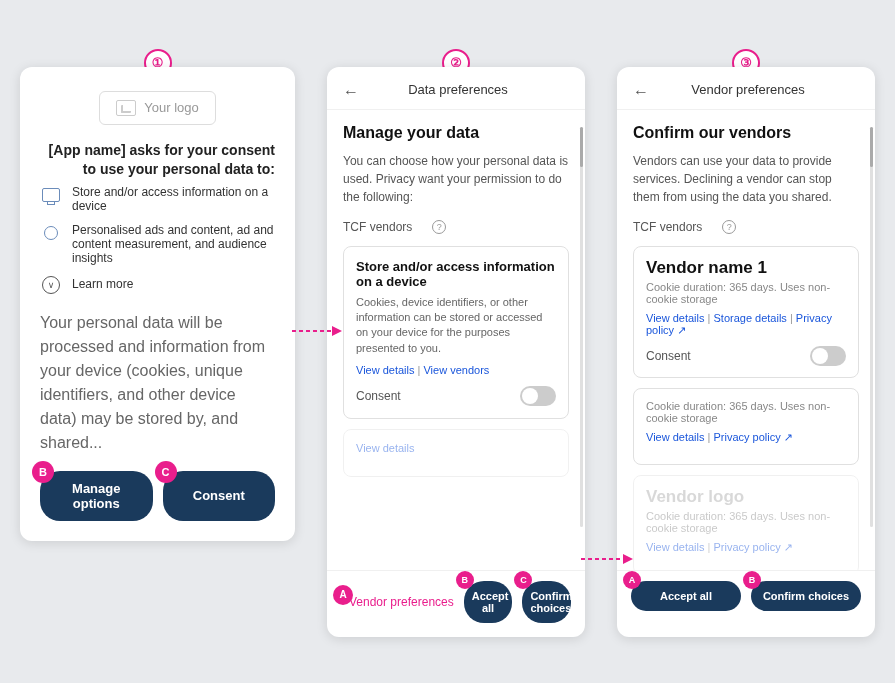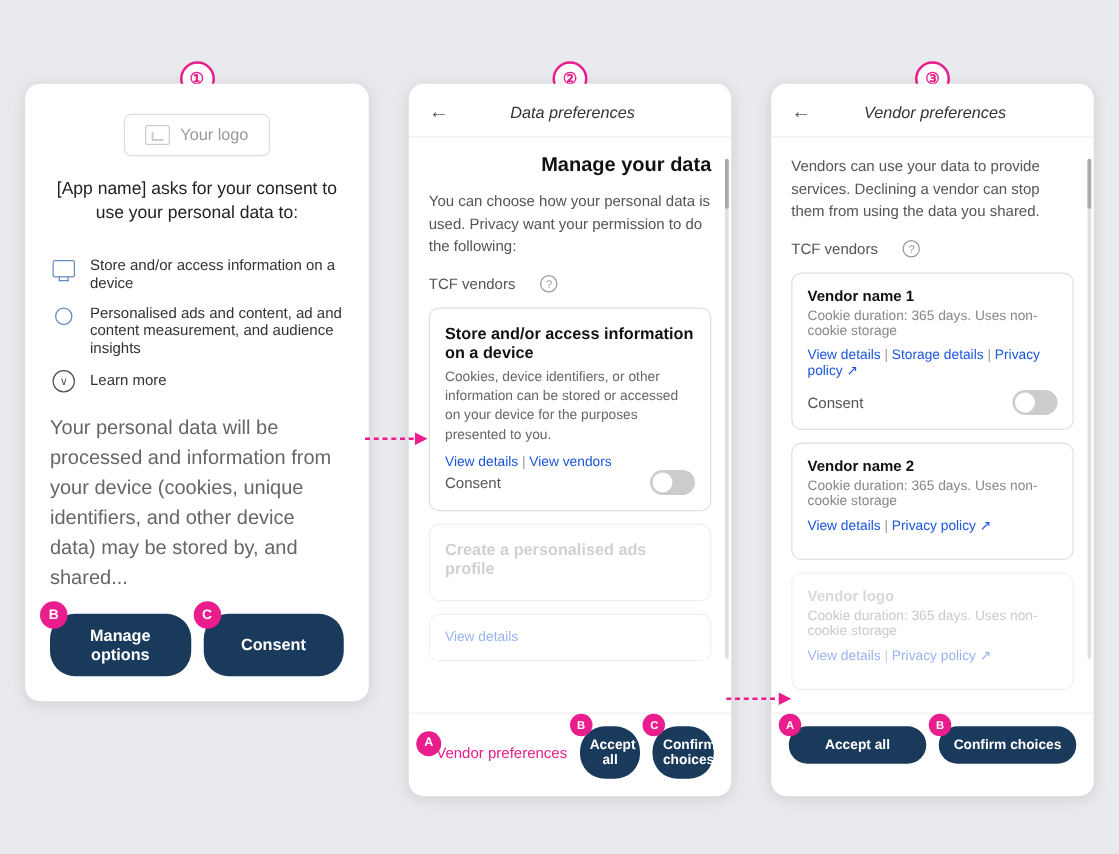--- a/index.html
+++ b/index.html
@@ -67,24 +67,24 @@
       width: 8px;
       height: 6px;
       border-bottom: 2px solid #ccc;
       border-left: 2px solid #ccc;
       border-radius: 1px;
       transform: translateY(1px);
     }
 
     .consent-title {
       font-size: 14px;
-      font-weight: 400;
-      text-align: center;
+      font-weight: 700;
+      text-align: right;
       color: #222;
-      margin-bottom: 20px;
+      margin-bottom: 0;
       line-height: 1.4;
     }
 
     .consent-items { margin-bottom: 12px; }
     .consent-item {
       display: flex;
       align-items: flex-start;
       gap: 10px;
       padding: 5px 0;
       font-size: 12px;
@@ -223,35 +223,34 @@
       color: #555;
       cursor: pointer;
       margin-right: 8px;
     }
     .panel-header-title {
       flex: 1;
       text-align: center;
       font-size: 13px;
       color: #333;
       margin-right: 20px;
-      font-style: italic;
     }
 
     .panel-scroll {
       height: calc(100% - 110px);
       overflow: hidden;
       padding: 14px 16px;
     }
 
     .panel-2-title {
       font-size: 16px;
       font-weight: 700;
       color: #111;
       margin-bottom: 10px;
-      text-align: right;
+      text-align: left;
     }
     .panel-2-desc {
       font-size: 12px;
       color: #555;
       line-height: 1.5;
       margin-bottom: 14px;
     }
 
     .tcf-label {
       font-size: 12px;
@@ -287,20 +286,21 @@
     }
     .purpose-card-desc {
       font-size: 11px;
       color: #666;
       line-height: 1.4;
       margin-bottom: 8px;
     }
     .purpose-card-links {
       font-size: 11px;
       color: #1a56db;
+      margin-bottom: 10px;
     }
     .purpose-card-links span { cursor: pointer; }
     .purpose-card-links span:not(:last-child)::after {
       content: ' | ';
       color: #999;
     }
 
     .consent-row {
       display: flex;
       align-items: center;
@@ -408,21 +408,21 @@
       padding: 14px 16px;
     }
 
     .vendor-card {
       border: 1px solid #e0e0e0;
       border-radius: 8px;
       padding: 11px 12px;
       margin-bottom: 10px;
     }
     .vendor-card-name {
-      font-size: 12px;
+      font-size: 17px;
       font-weight: 600;
       color: #111;
       margin-bottom: 3px;
     }
     .vendor-card-meta {
       font-size: 11px;
       color: #888;
       margin-bottom: 7px;
     }
     .vendor-card-links {
@@ -561,23 +561,20 @@
           <div class="purpose-card-links">
             <span>View details</span>
             <span>View vendors</span>
           </div>
           <div class="consent-row">
             <span>Consent</span>
             <div class="toggle"></div>
           </div>
         </div>
 
-        <div class="purpose-card greyed-out">
-          <div class="purpose-card-heading">Create a personalised ads profile</div>
-        </div>
 
         <div class="purpose-card greyed-out">
           <div class="purpose-card-links">
             <span>View details</span>
           </div>
         </div>
 
       </div>
 
       <div class="panel-footer">
@@ -611,20 +608,21 @@
       <div class="scrollbar-indicator">
         <div class="scrollbar-thumb"></div>
       </div>
 
       <div class="panel-header">
         <span class="back-arrow">←</span>
         <span class="panel-header-title">Vendor preferences</span>
       </div>
 
       <div class="panel-3-scroll">
+        <div class="panel-2-title">Confirm our vendors</div>
         <div class="panel-2-desc">Vendors can use your data to provide services. Declining a vendor can stop them from using the data you shared.</div>
 
         <div class="tcf-label">
           <span>TCF vendors</span>
           <div class="info-icon">?</div>
         </div>
 
         <div class="vendor-card">
           <div class="vendor-card-name">Vendor name 1</div>
           <div class="vendor-card-meta">Cookie duration: 365 days. Uses non-cookie storage</div>
@@ -633,21 +631,20 @@
             <span>Storage details</span>
             <span>Privacy policy ↗</span>
           </div>
           <div class="consent-row">
             <span>Consent</span>
             <div class="toggle"></div>
           </div>
         </div>
 
         <div class="vendor-card">
-          <div class="vendor-card-name">Vendor name 2</div>
           <div class="vendor-card-meta">Cookie duration: 365 days. Uses non-cookie storage</div>
           <div class="vendor-card-links">
             <span>View details</span>
             <span>Privacy policy ↗</span>
           </div>
         </div>
 
         <div class="vendor-card greyed-out">
           <div class="vendor-card-name" style="color:#aaa;">Vendor logo</div>
           <div class="vendor-card-meta">Cookie duration: 365 days. Uses non-cookie storage</div>

